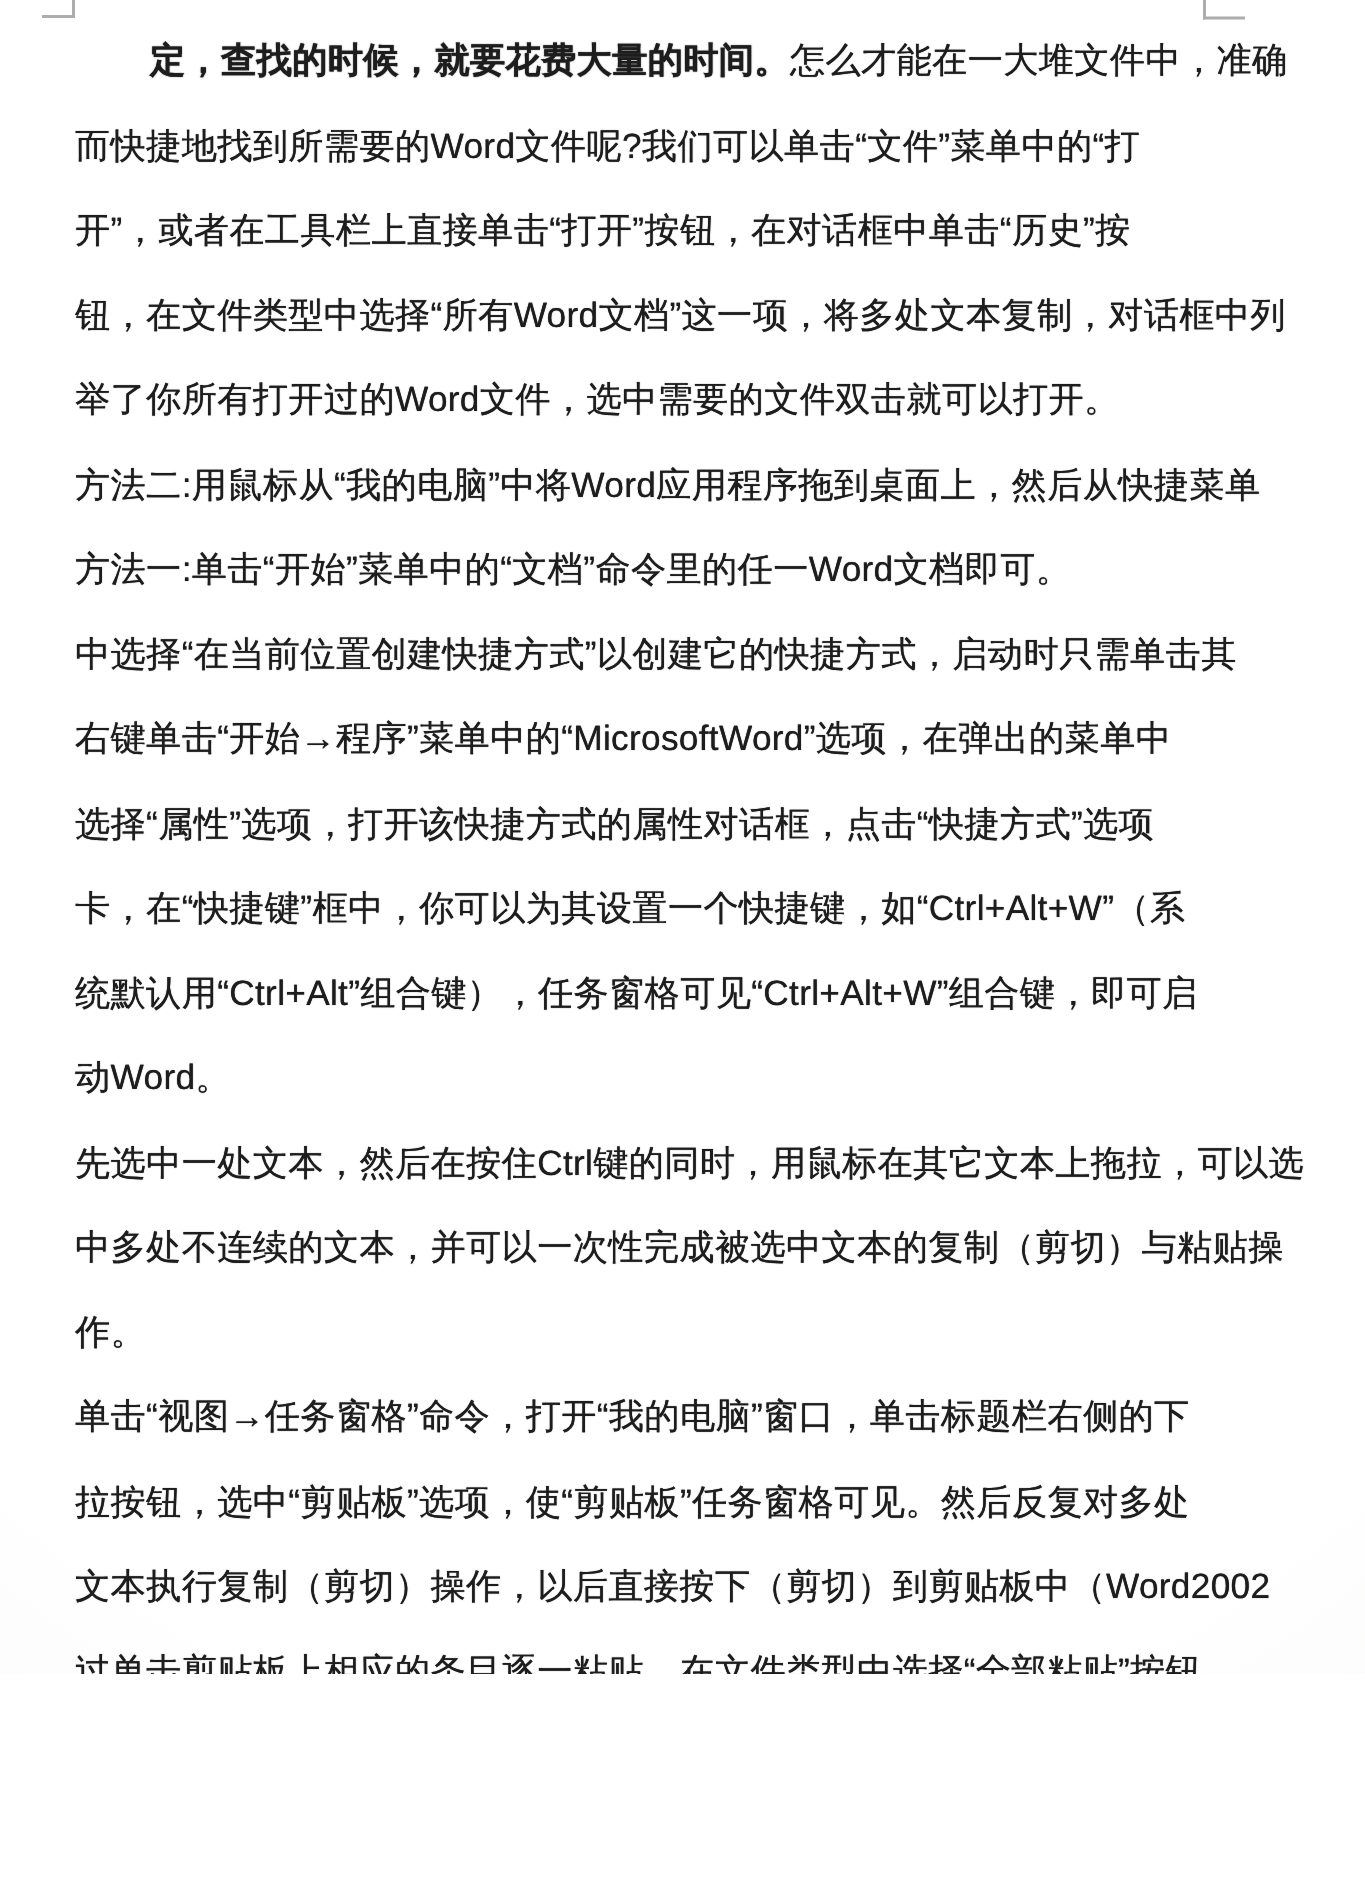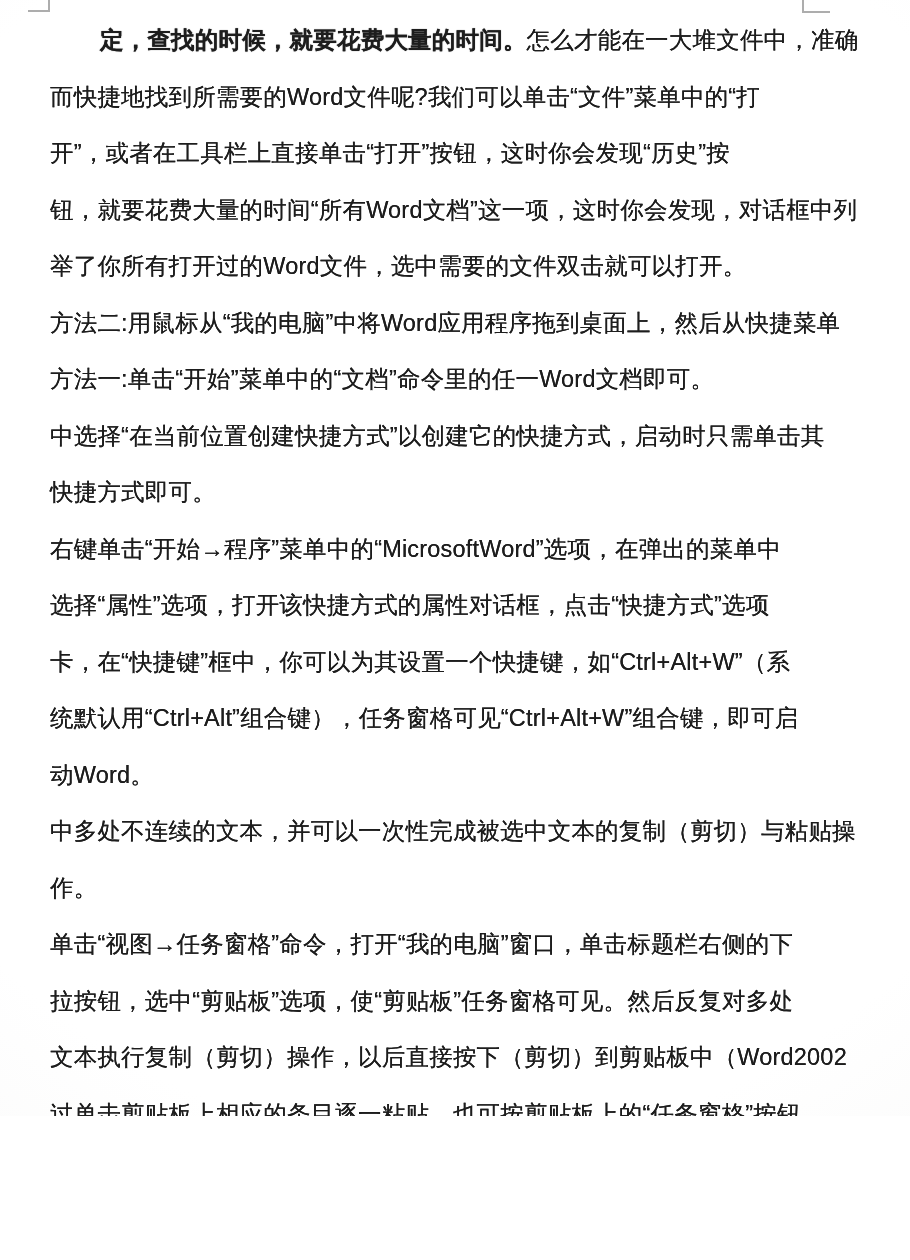--- a/index.html
+++ b/index.html
@@ -43,33 +43,33 @@
 </head>
 <body>
 
 <div class="page" style="--text-color: #1d1d1d; --mark-color: #adadad;">
   <div class="crop-mark tl"></div>
   <div class="crop-mark tr"></div>
   <div class="text-area">
     <div>
         <div class="line indent"><span class="seg bold">定，查找的时候，就要花费大量的时间。</span><span class="seg">怎么才能在一大堆文件中，准确</span></div>
         <div class="line"><span class="seg">而快捷地找到所需要的Word文件呢?我们可以单击“文件”菜单中的“打</span></div>
-        <div class="line"><span class="seg">开”，或者在工具栏上直接单击“打开”按钮，这时你会发现“历史”按</span></div>
-        <div class="line"><span class="seg">钮，就要花费大量的时间“所有Word文档”这一项，这时你会发现，对话框中列</span></div>
+        <div class="line"><span class="seg">开”，或者在工具栏上直接单击“打开”按钮，在对话框中单击“历史”按</span></div>
+        <div class="line"><span class="seg">钮，在文件类型中选择“所有Word文档”这一项，将多处文本复制，对话框中列</span></div>
         <div class="line"><span class="seg">举了你所有打开过的Word文件，选中需要的文件双击就可以打开。</span></div>
         <div class="line"><span class="seg">方法二:用鼠标从“我的电脑”中将Word应用程序拖到桌面上，然后从快捷菜单</span></div>
         <div class="line"><span class="seg">方法一:单击“开始”菜单中的“文档”命令里的任一Word文档即可。</span></div>
         <div class="line"><span class="seg">中选择“在当前位置创建快捷方式”以创建它的快捷方式，启动时只需单击其</span></div>
-        <div class="line"><span class="seg">快捷方式即可。</span></div>
         <div class="line"><span class="seg">右键单击“开始→程序”菜单中的“MicrosoftWord”选项，在弹出的菜单中</span></div>
         <div class="line"><span class="seg">选择“属性”选项，打开该快捷方式的属性对话框，点击“快捷方式”选项</span></div>
         <div class="line"><span class="seg">卡，在“快捷键”框中，你可以为其设置一个快捷键，如“Ctrl+Alt+W”（系</span></div>
         <div class="line"><span class="seg">统默认用“Ctrl+Alt”组合键），任务窗格可见“Ctrl+Alt+W”组合键，即可启</span></div>
         <div class="line"><span class="seg">动Word。</span></div>
+        <div class="line"><span class="seg">先选中一处文本，然后在按住Ctrl键的同时，用鼠标在其它文本上拖拉，可以选</span></div>
         <div class="line"><span class="seg">中多处不连续的文本，并可以一次性完成被选中文本的复制（剪切）与粘贴操</span></div>
         <div class="line"><span class="seg">作。</span></div>
         <div class="line"><span class="seg">单击“视图→任务窗格”命令，打开“我的电脑”窗口，单击标题栏右侧的下</span></div>
         <div class="line"><span class="seg">拉按钮，选中“剪贴板”选项，使“剪贴板”任务窗格可见。然后反复对多处</span></div>
         <div class="line"><span class="seg">文本执行复制（剪切）操作，以后直接按下（剪切）到剪贴板中（Word2002</span></div>
-        <div class="line"><span class="seg">过单击剪贴板上相应的条目逐一粘贴，也可按剪贴板上的“任务窗格”按钮，</span></div>
+        <div class="line"><span class="seg">过单击剪贴板上相应的条目逐一粘贴，在文件类型中选择“全部粘贴”按钮，</span></div>
       </div>
   </div>
 </div>
 
 </body></html>

